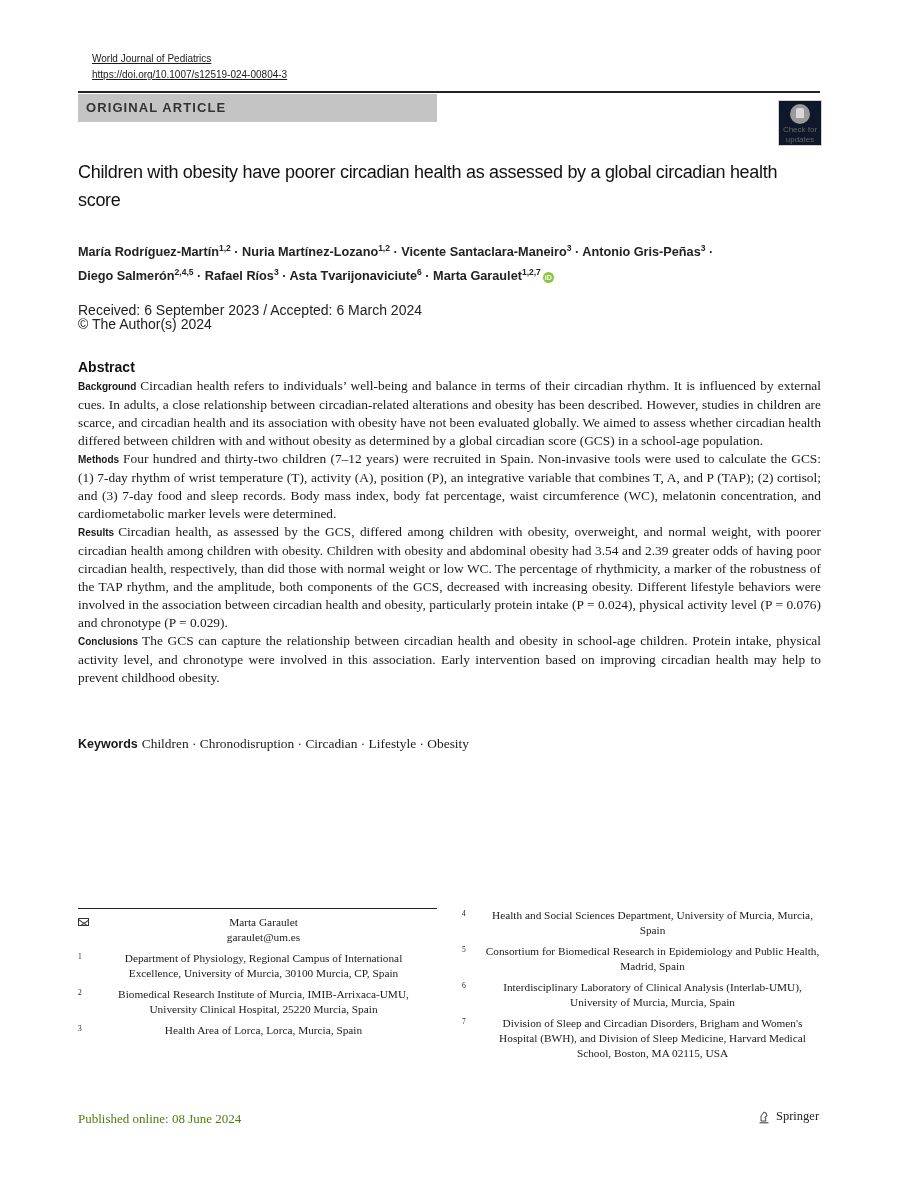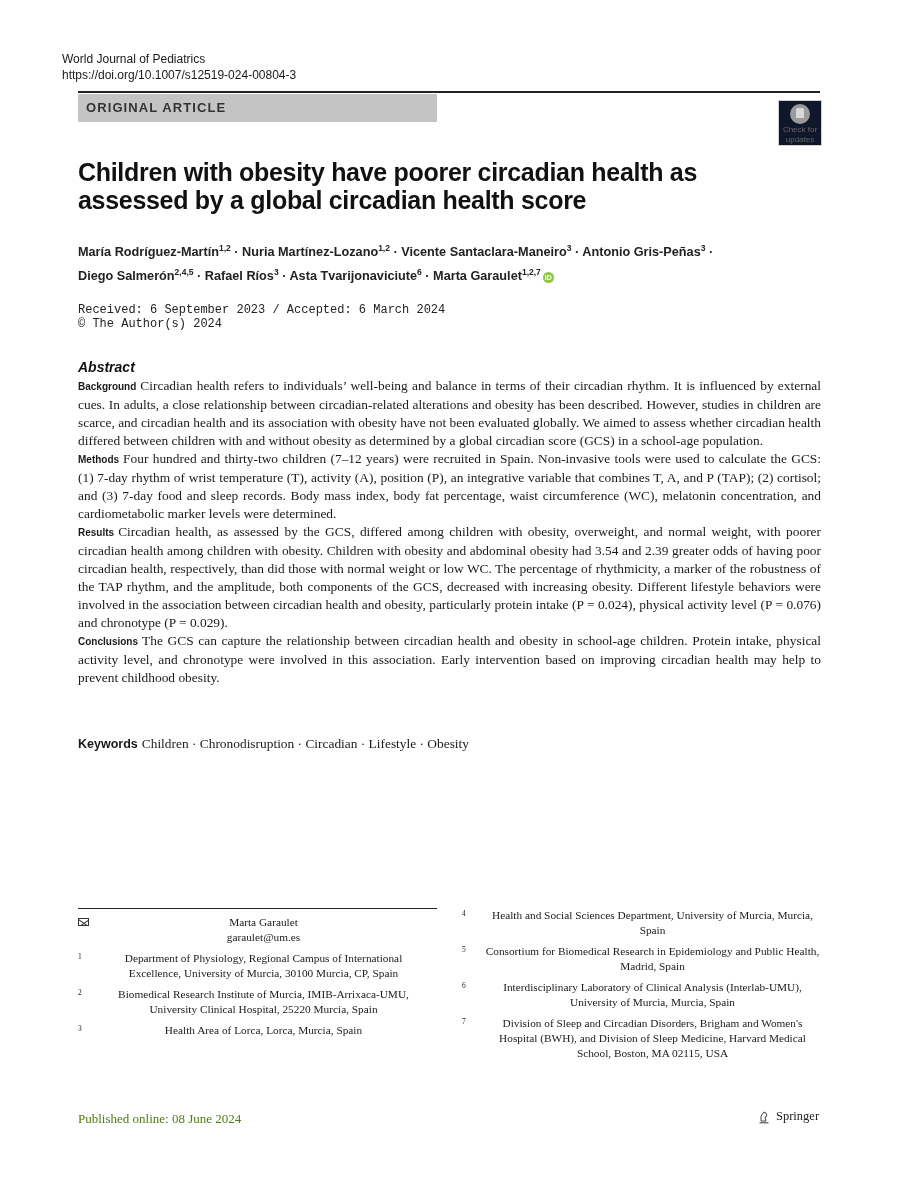--- a/index.html
+++ b/index.html
@@ -1,39 +1,39 @@
 <!DOCTYPE html>
 <html><head>
   <meta charset="utf-8">
   <style>
     html, body { margin: 0; padding: 0; background: #ffffff; }
     body { width: 899px; height: 1194px; position: relative; overflow: hidden; color: #1a1a1a; }
     .sans { font-family: "Liberation Sans", "DejaVu Sans", sans-serif; }
     .serif { font-family: "Liberation Serif", "DejaVu Serif", serif; text-align: center; }
     .abs { position: absolute; }
 
-    .journal { left: 62px; top: 51px; font-size: 12px; line-height: 16px; }
+    .journal { left: 92px; top: 51px; font-size: 10px; line-height: 16px; text-decoration: underline; }
     .topline { left: 78px; top: 91px; width: 742px; height: 1.5px; background: #222; }
     .article-type-bar { left: 78px; top: 94px; width: 359px; height: 28px; background: #c4c4c4; }
     .article-type { left: 86px; top: 100px; font-size: 13px; font-weight: bold; letter-spacing: 1.1px; color: #333; }
 
     .cfu { left: 778px; top: 100px; width: 42px; height: 44px; border: 1px solid #d0d0d0; background: #0f172a; text-align: center; }
     .cfu .ring { width: 20px; height: 20px; margin: 3px auto 0; border-radius: 50%; background: #9a9a9a; position: relative; }
     .cfu .ring::after { content: ""; position: absolute; left: 6px; top: 4px; width: 8px; height: 10px; background: #d8d8d8; border-radius: 2px 2px 0 0; }
     .cfu .lbl { font-size: 8px; line-height: 8px; color: #666; margin-top: 2px; }
 
-    .title { left: 78px; top: 158px; width: 720px; font-size: 25px; line-height: 28px; font-weight: bold; color: #111; letter-spacing: -0.3px; }
+    .title { left: 78px; top: 158px; width: 720px; font-size: 18px; line-height: 28px; font-weight: normal; color: #111; letter-spacing: -0.3px; }
 
     .authors { left: 78px; top: 238px; width: 760px; font-size: 12.7px; line-height: 20px; font-weight: bold; color: #222; }
     .authors sup { font-size: 8.5px; font-weight: bold; }
     .orcid { display: inline-block; width: 11px; height: 11px; border-radius: 50%; background: #8cc63f; color: #fff; font-size: 7px; line-height: 11px; text-align: center; vertical-align: middle; margin-left: 2px; }
 
-    .dates { left: 78px; top: 303px; font-size: 12px; line-height: 14px; color: #222; font-family: Liberation Mono, monospace; }
+    .dates { left: 78px; top: 303px; font-size: 14px; line-height: 14px; color: #222; }
 
-    .abstract-h { left: 78px; top: 359px; font-size: 14px; font-weight: bold; color: #111; font-style: italic; }
+    .abstract-h { left: 78px; top: 359px; font-size: 14px; font-weight: bold; color: #111; }
 
     .abstract { left: 78px; top: 377px; width: 743px; font-size: 13.4px; line-height: 18px; text-align: justify; color: #1a1a1a; }
     .abstract p { margin: 0; }
     .abstract .lab { font-family: "Liberation Sans", sans-serif; font-weight: bold; font-size: 10px; margin-right: 4px; }
 
     .keywords { left: 78px; top: 735px; font-size: 13.4px; line-height: 18px; }
     .keywords .lab { font-family: "Liberation Sans", sans-serif; font-weight: bold; font-size: 12.5px; margin-right: 4px; }
 
     .footline { left: 78px; top: 908px; width: 359px; height: 1px; background: #222; }
 

